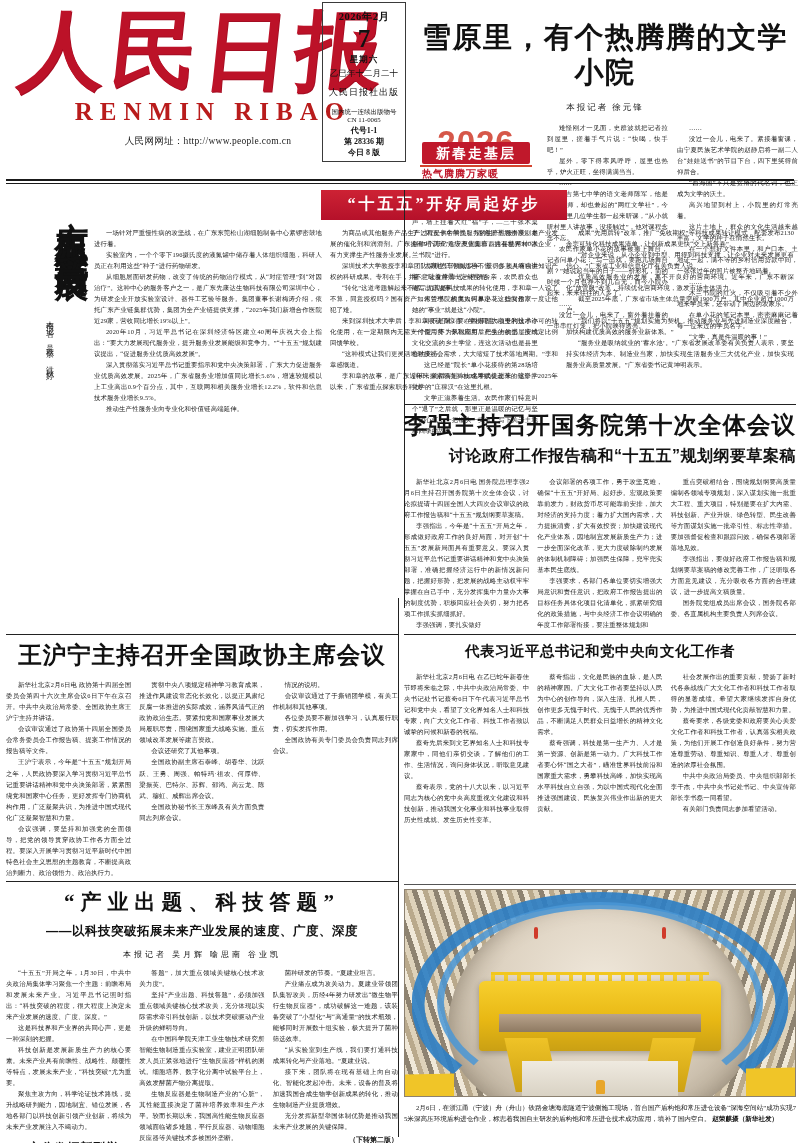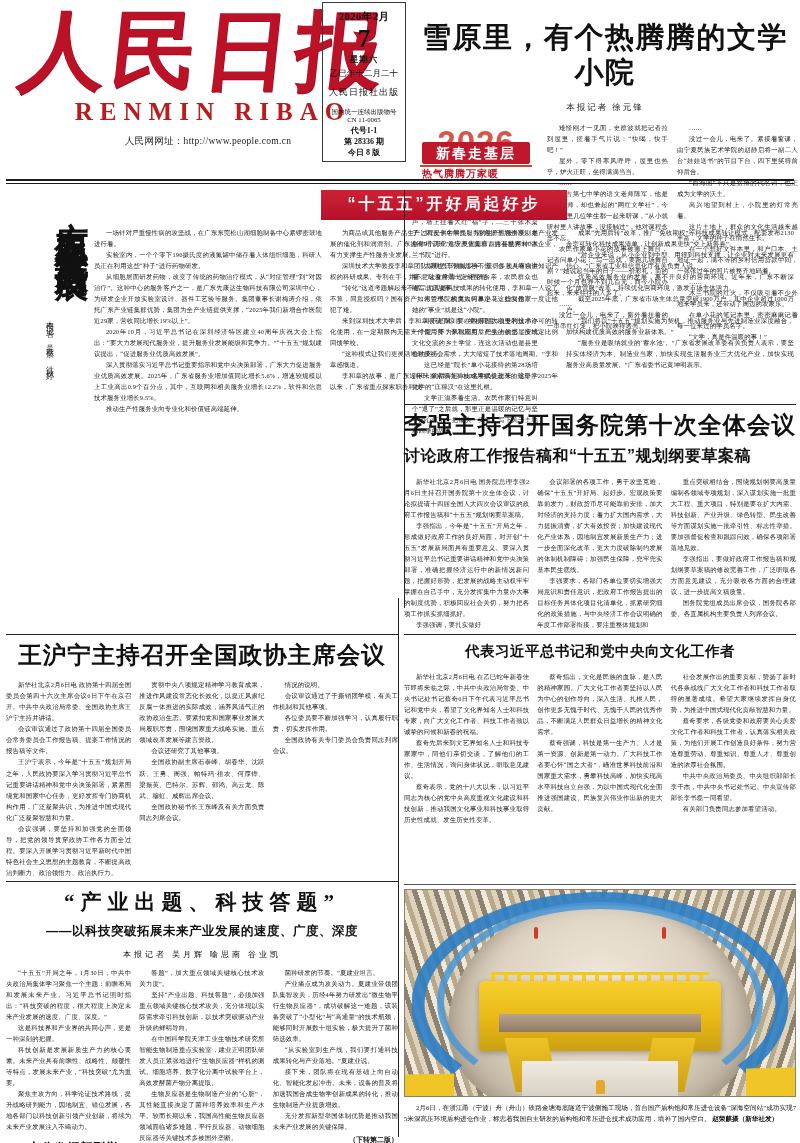--- a/index.html
+++ b/index.html
@@ -124,37 +124,37 @@
   .vbyline{
     writing-mode:vertical-rl;text-orientation:upright;
     font-size:8px;letter-spacing:3px;margin-left:3px;margin-top:120px;
     color:#222;height:170px;
   }
   .sec1-right{flex:1;padding-left:4px;}
   .redbar{
     background:linear-gradient(180deg,#cd2234 0%,#b5112a 100%);
     color:#fff;font-size:16px;font-weight:700;letter-spacing:3px;
     text-align:center;padding:4px 0 5px;width:246px;margin:0 auto 7px;
-    font-family:Liberation Sans, sans-serif;
+    font-family:Liberation Serif, serif;
   }
   .cols3{display:flex;gap:8px;}
   .cols3 > div{flex:1;}
 
   .vdiv{
     position:absolute;top:0;bottom:0;width:0;border-left:1px solid #222;
   }
 
   
   .sec2{position:absolute;left:404px;top:398px;width:392px;}
   .h-big{
     font-size:23.5px;font-weight:700;letter-spacing:1px;text-align:center;
     font-family:"Liberation Serif",serif;line-height:1.25;
   }
   .h-sub{
-    font-size:16px;font-weight:700;letter-spacing:.5px;text-align:left;
+    font-size:16px;font-weight:700;letter-spacing:.5px;text-align:right;
     margin-top:6px;font-family:"Liberation Sans",sans-serif;line-height:1.3;
   }
   .h-sub2{
     font-size:14.5px;font-weight:700;letter-spacing:.5px;text-align:center;
     margin-top:5px;font-family:"Liberation Sans",sans-serif;line-height:1.45;
   }
 
   
   .sec3{position:absolute;left:6px;top:628px;width:392px;}
   .sec4{position:absolute;left:404px;top:628px;width:392px;}

